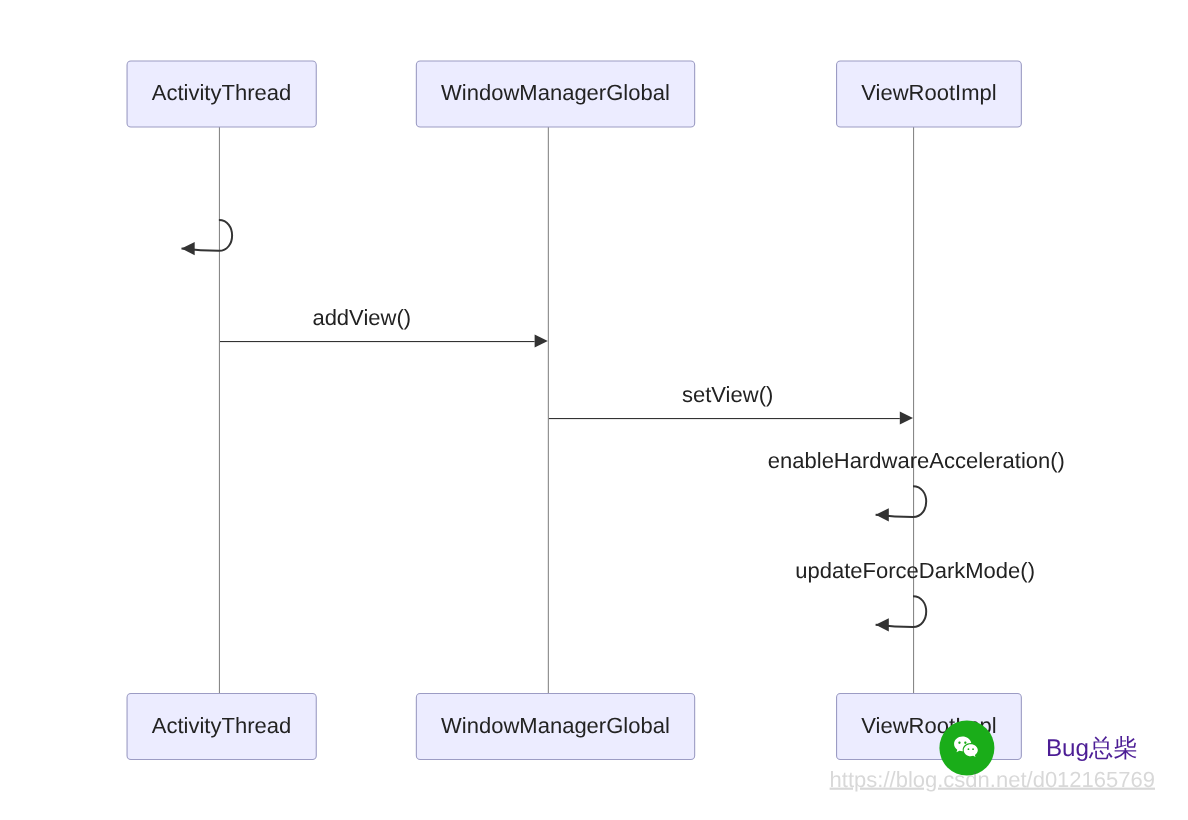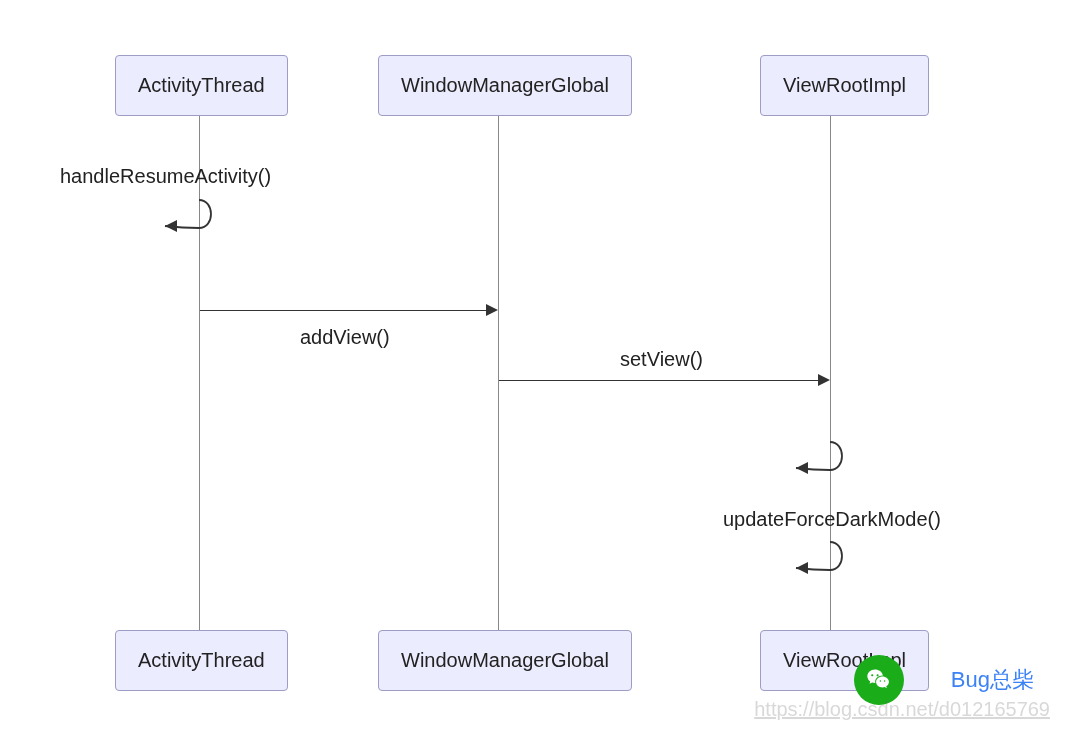--- a/index.html
+++ b/index.html
@@ -70,21 +70,21 @@
       display: flex;
       align-items: center;
       justify-content: center;
     }
     .watermark-logo svg { width: 28px; height: 28px; }
     .watermark-text {
       position: absolute;
       right: 46px;
       bottom: 50px;
       font-size: 22px;
-      color: #3b82f6;
+      color: #4c1d95;
       font-family: Arial, sans-serif;
       margin-left: 13px;
     }
     .watermark-url {
       position: absolute;
       right: 30px;
       bottom: 24px;
       font-size: 20px;
       color: rgba(100,100,100,0.25);
       font-family: Arial, sans-serif;
@@ -113,34 +113,34 @@
   <div class="participant-box" style="left:115px; top:630px;">
     <span>ActivityThread</span>
   </div>
   <div class="participant-box" style="left:378px; top:630px;">
     <span>WindowManagerGlobal</span>
   </div>
   <div class="participant-box" style="left:760px; top:630px;">
     <span>ViewRootImpl</span>
   </div>
 
-  <div class="msg-label" style="left:60px; top:165px;">handleResumeActivity()</div>
   <svg class="self-loop" style="left:155px; top:190px; width:60px; height:55px;">
     <path d="M 44 10 C 60 10, 60 38, 44 38 C 28 38, 10 36, 10 36" fill="none" stroke="#333" stroke-width="1.8"></path>
     <polygon points="10,36 22,30 22,42" fill="#333"></polygon>
   </svg>
 
-  <div class="msg-label" style="left:300px; top:278px;margin-top:48px;">addView()</div>
+  <div class="msg-label" style="left:284px; top:278px;">addView()</div>
   <div class="arrow-line" style="left:200px; top:310px; width:286px;"></div>
   <div class="arrow-head right" style="left:486px; top:304px;"></div>
 
   <div class="msg-label" style="left:620px; top:348px;text-align:center;">setView()</div>
   <div class="arrow-line" style="left:499px; top:380px; width:319px;"></div>
   <div class="arrow-head right" style="left:818px; top:374px;"></div>
 
+  <div class="msg-label" style="left:698px; top:408px;">enableHardwareAcceleration()</div>
   <svg class="self-loop" style="left:786px; top:432px; width:60px; height:55px;">
     <path d="M 44 10 C 60 10, 60 38, 44 38 C 28 38, 10 36, 10 36" fill="none" stroke="#333" stroke-width="1.8"></path>
     <polygon points="10,36 22,30 22,42" fill="#333"></polygon>
   </svg>
 
   <div class="msg-label" style="left:723px; top:508px;">updateForceDarkMode()</div>
   <svg class="self-loop" style="left:786px; top:532px; width:60px; height:55px;">
     <path d="M 44 10 C 60 10, 60 38, 44 38 C 28 38, 10 36, 10 36" fill="none" stroke="#333" stroke-width="1.8"></path>
     <polygon points="10,36 22,30 22,42" fill="#333"></polygon>
   </svg>

